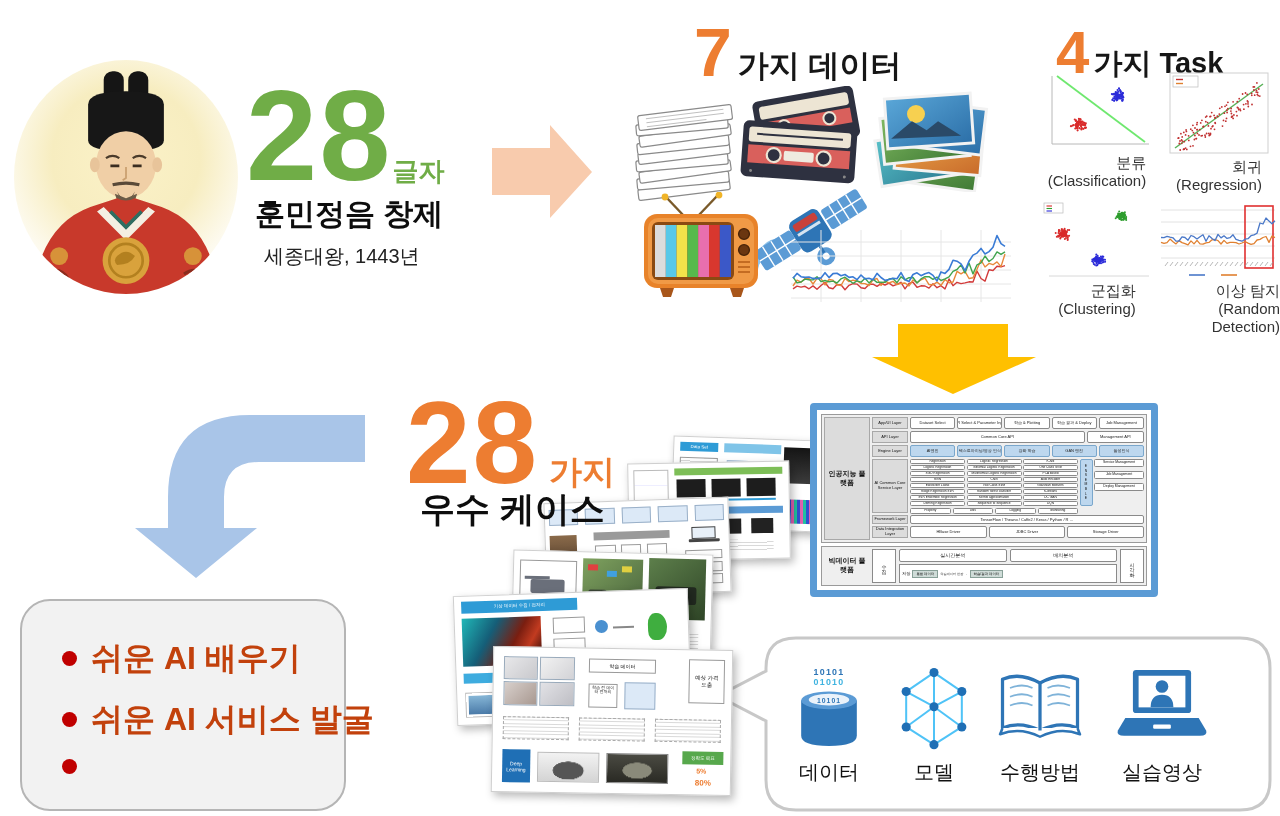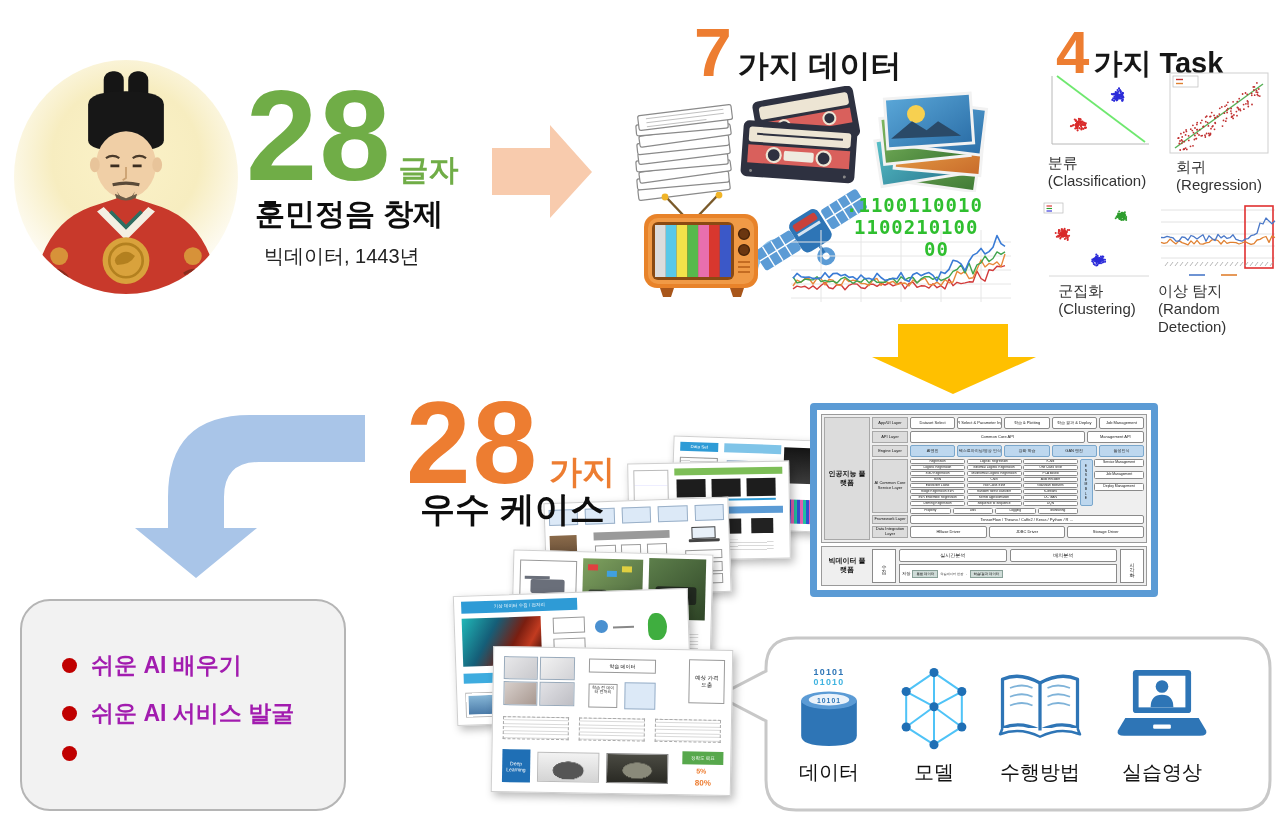--- a/index.html
+++ b/index.html
@@ -5,21 +5,21 @@
 *{margin:0;padding:0;box-sizing:border-box}
 body{font-family:"Liberation Sans","DejaVu Sans",sans-serif;background:#fff;color:#111}
 #canvas{position:relative;width:1280px;height:816px;background:#fff;overflow:hidden}
 .abs{position:absolute}
 
 
 #portrait{left:14px;top:60px;width:224px;height:234px;border-radius:50%;
  background:radial-gradient(circle at 50% 42%,#FBF2C8 0%,#F7EDC0 42%,#FDFAEE 70%,#fff 100%);overflow:hidden}
 #hero-num{left:246px;top:82px;display:flex;align-items:baseline;color:#70AD47;font-weight:800}
 #hero-num .big{font-size:128px;line-height:.85;letter-spacing:2px}
-#hero-num .unit{font-size:30px;margin-left:6px}
+#hero-num .unit{font-size:26px;margin-left:0}
 #hero-title{left:255px;top:194px;font-size:30px;font-weight:800;color:#0d0d0d}
 #hero-sub{left:264px;top:243px;font-size:20px;color:#222}
 
 
 .arrow-svg{display:block}
 
 
 #data7-head{left:694px;top:22px;display:flex;align-items:baseline}
 #data7-head .n{font-size:68px;font-weight:800;color:#ED7D31;line-height:.9}
 #data7-head .t{font-size:31px;font-weight:800;color:#161616;margin-left:6px}
@@ -27,21 +27,21 @@
  font-weight:bold;font-size:19px;line-height:22px;color:#2FBF2F;letter-spacing:1px}
 #binary .r2{padding-left:8px}
 #binary .r3{text-align:right;padding-right:34px}
 
 
 #task4-head{left:1056px;top:26px;display:flex;align-items:baseline}
 #task4-head .n{font-size:60px;font-weight:800;color:#ED7D31;line-height:.9}
 #task4-head .t{font-size:29px;font-weight:800;color:#161616;margin-left:4px}
 #tasks{left:1036px;top:72px;width:244px;display:grid;grid-template-columns:122px 122px;row-gap:6px}
 .task-cell{display:flex;flex-direction:column;align-items:center}
-.task-lab{font-size:15px;color:#333;margin-top:2px;text-align:left;line-height:18px}
+.task-lab{font-size:15px;color:#333;margin-top:2px;text-align:right;line-height:18px}
 
 
 #platform{left:810px;top:403px;width:348px;height:194px;border:7px solid #5B9BD5;border-radius:4px;background:#fff;padding:4px;z-index:5}
 .panel{border:1px solid #9a9a9a;background:#EFEFEF;display:grid;grid-template-columns:46px 1fr;gap:2px;padding:2px}
 #ai-panel{height:129px}
 #bd-panel{height:40px;margin-top:3px}
 .side-label{background:#DCDCDC;border:1px solid #a8a8a8;display:flex;align-items:center;justify-content:center;
  text-align:center;font-size:7px;font-weight:bold;line-height:1.25;padding:2px}
 #bd-panel .side-label{background:#EFEFEF;border:none}
 .rows{display:flex;flex-direction:column;gap:2px}
@@ -88,21 +88,21 @@
 .box-line{border:1px solid #9a9a9a;background:#fff}
 .pale{background:#DCE9F7;border:1px solid #9ab0c8}
 .dashed{border:1px dashed #aaa}
 .gbar{background:repeating-linear-gradient(#fff 0 2.5px,#d9d9d9 2.5px 3.5px)}
 
 
 #benefits{left:20px;top:599px;width:326px;height:212px;background:#F2F2F2;border:2px solid #B5B5B5;border-radius:30px;
  display:flex;flex-direction:column;justify-content:center;gap:17px;padding-left:40px;z-index:2}
 .bullet-row{display:flex;align-items:center;gap:14px}
 .bullet-dot{width:15px;height:15px;border-radius:50%;background:#C00000;flex:0 0 15px}
-.bullet-text{font-size:23px;font-weight:800;color:#a21caf;white-space:nowrap}
+.bullet-text{font-size:32px;font-weight:800;color:#c2410c;white-space:nowrap}
 
 
 #bubble-svg{left:714px;top:635px;z-index:2}
 #badge{left:1045px;top:615px;width:152px;height:46px;background:#6FA84C;border-radius:23px;color:#fff;
  font-size:22px;font-weight:800;display:flex;align-items:center;justify-content:center;z-index:4}
 .content-item{position:absolute;top:665px;width:100px;display:flex;flex-direction:column;align-items:center;z-index:3}
 .content-label{font-size:20px;color:#111;margin-top:8px;white-space:nowrap}
 </style>
 </head>
 <body>
@@ -139,21 +139,21 @@
       <path d="M14,96 q6,-4 10,2" stroke="#8a2c1e" stroke-width="1.4" fill="none"></path>
       <path d="M76,96 q6,-4 10,2" stroke="#8a2c1e" stroke-width="1.4" fill="none"></path>
     </svg>
   </div>
 
   <div class="abs" id="hero-num">
     <span class="big">28</span>
     <span class="unit">글자</span>
   </div>
   <div class="abs" id="hero-title">훈민정음 창제</div>
-  <div class="abs" id="hero-sub">빅데이터, 1443년</div>
+  <div class="abs" id="hero-sub">세종대왕, 1443년</div>
 
   <svg class="abs arrow-svg" style="left:486px;top:120px" width="120" height="104" viewBox="0 0 120 104">
     <polygon points="6,28 64,28 64,5 106,52 64,98 64,75 6,75" fill="#F8CBAD"></polygon>
   </svg>
 
   <div class="abs" id="data7-head">
     <span class="n">7</span>
     <span class="t">가지 데이터</span>
   </div>
 
@@ -270,25 +270,20 @@
         <line x1="110" y1="0" x2="110" y2="72"></line>
       <line x1="150" y1="0" x2="150" y2="72"></line>
         <line x1="190" y1="0" x2="190" y2="72"></line>
     </g>
   <polyline points="2.0,58.8 6.0,56.1 10.0,57.1 14.0,56.3 18.0,58.8 22.0,55.9 26.0,59.3 30.0,55.5 34.0,52.5 38.0,57.7 42.0,58.7 46.0,54.6 50.0,54.7 54.0,59.7 58.0,55.3 62.0,53.7 66.0,54.1 70.0,57.7 74.0,58.5 78.0,54.5 82.0,54.1 86.0,56.3 90.0,53.7 94.0,55.0 98.0,53.2 102.0,55.8 106.0,54.4 110.0,52.3 114.0,58.8 118.0,53.4 122.0,52.2 126.0,57.3 130.0,55.8 134.0,56.0 138.0,58.1 142.0,53.7 146.0,57.7 150.0,55.7 154.0,58.9 158.0,48.9 162.0,55.7 166.0,52.3 170.0,53.6 174.0,52.9 178.0,51.8 182.0,52.0 186.0,41.1 190.0,48.5 194.0,51.2 198.0,39.8 202.0,40.5 206.0,36.3 210.0,36.8 214.0,35.7" fill="none" stroke="#D23B3B" stroke-width="1.4" stroke-linejoin="round"></polyline>
       <polyline points="2.0,56.0 6.0,50.2 10.0,52.2 14.0,48.5 18.0,48.5 22.0,54.0 26.0,48.3 30.0,48.5 34.0,55.0 38.0,49.5 42.0,50.1 46.0,54.8 50.0,55.5 54.0,48.5 58.0,51.6 62.0,50.2 66.0,50.9 70.0,53.5 74.0,53.6 78.0,55.5 82.0,49.9 86.0,48.5 90.0,55.5 94.0,51.1 98.0,53.0 102.0,51.4 106.0,54.6 110.0,53.4 114.0,53.0 118.0,55.9 122.0,50.0 126.0,52.7 130.0,49.8 134.0,48.1 138.0,54.6 142.0,54.8 146.0,52.1 150.0,55.3 154.0,49.5 158.0,52.8 162.0,52.0 166.0,41.4 170.0,43.8 174.0,41.3 178.0,48.5 182.0,47.8 186.0,39.3 190.0,30.0 194.0,37.0 198.0,33.4 202.0,34.7 206.0,31.9 210.0,36.6 214.0,24.0" fill="none" stroke="#E8883A" stroke-width="1.4" stroke-linejoin="round"></polyline>
       <polyline points="2.0,46.8 6.0,52.9 10.0,52.0 14.0,49.1 18.0,49.7 22.0,49.9 26.0,46.7 30.0,51.6 34.0,50.5 38.0,51.8 42.0,51.1 46.0,53.0 50.0,48.8 54.0,47.2 58.0,50.3 62.0,53.3 66.0,50.9 70.0,52.2 74.0,48.3 78.0,52.9 82.0,49.3 86.0,52.4 90.0,52.3 94.0,52.4 98.0,49.0 102.0,48.5 106.0,52.7 110.0,46.8 114.0,49.9 118.0,47.7 122.0,47.5 126.0,53.0 130.0,48.9 134.0,46.7 138.0,46.6 142.0,49.3 146.0,47.1 150.0,50.5 154.0,48.8 158.0,46.8 162.0,41.3 166.0,39.5 170.0,34.9 174.0,43.0 178.0,33.1 182.0,43.9 186.0,34.8 190.0,32.9 194.0,26.0 198.0,31.5 202.0,28.5 206.0,21.9 210.0,24.3 214.0,21.9" fill="none" stroke="#3FA34D" stroke-width="1.4" stroke-linejoin="round"></polyline>
       <polyline points="2.0,48.2 6.0,43.4 10.0,46.7 14.0,47.4 18.0,47.0 22.0,48.4 26.0,48.6 30.0,47.9 34.0,42.7 38.0,47.6 42.0,43.6 46.0,43.2 50.0,45.7 54.0,44.5 58.0,47.4 62.0,46.8 66.0,49.7 70.0,45.0 74.0,48.9 78.0,48.3 82.0,49.7 86.0,43.4 90.0,47.5 94.0,50.4 98.0,49.5 102.0,48.2 106.0,48.7 110.0,42.7 114.0,49.7 118.0,51.5 122.0,44.5 126.0,42.8 130.0,45.7 134.0,43.8 138.0,42.6 142.0,45.4 146.0,51.0 150.0,41.9 154.0,43.4 158.0,39.4 162.0,30.2 166.0,31.2 170.0,33.9 174.0,40.7 178.0,31.2 182.0,25.1 186.0,23.1 190.0,18.4 194.0,24.0 198.0,21.6 202.0,17.2 206.0,5.5 210.0,13.6 214.0,16.4" fill="none" stroke="#3A7BD5" stroke-width="1.6" stroke-linejoin="round"></polyline>
     </svg>
 
-  <div class="abs" id="binary">
-    <div class="r1">.1100110010</div>
-    <div class="r2">1100210100</div>
-    <div class="r3">00</div>
-  </div>
 
   <svg class="abs" style="left:638px;top:192px" width="128" height="110" viewBox="0 0 128 110">
     <line x1="46" y1="24" x2="28" y2="5" stroke="#7a5a2a" stroke-width="2.4"></line>
     <line x1="60" y1="24" x2="80" y2="3" stroke="#7a5a2a" stroke-width="2.4"></line>
     <circle cx="27" cy="5" r="3.4" fill="#F0B428"></circle>
       <circle cx="81" cy="3" r="3.4" fill="#F0B428"></circle>
     <rect x="6" y="22" width="114" height="74" rx="13" fill="#E8832A"></rect>
     <rect x="10" y="26" width="106" height="66" rx="10" fill="#F09A46"></rect>
     <rect x="14" y="30" width="82" height="58" rx="6" fill="#8a4a12"></rect>
     <g>

